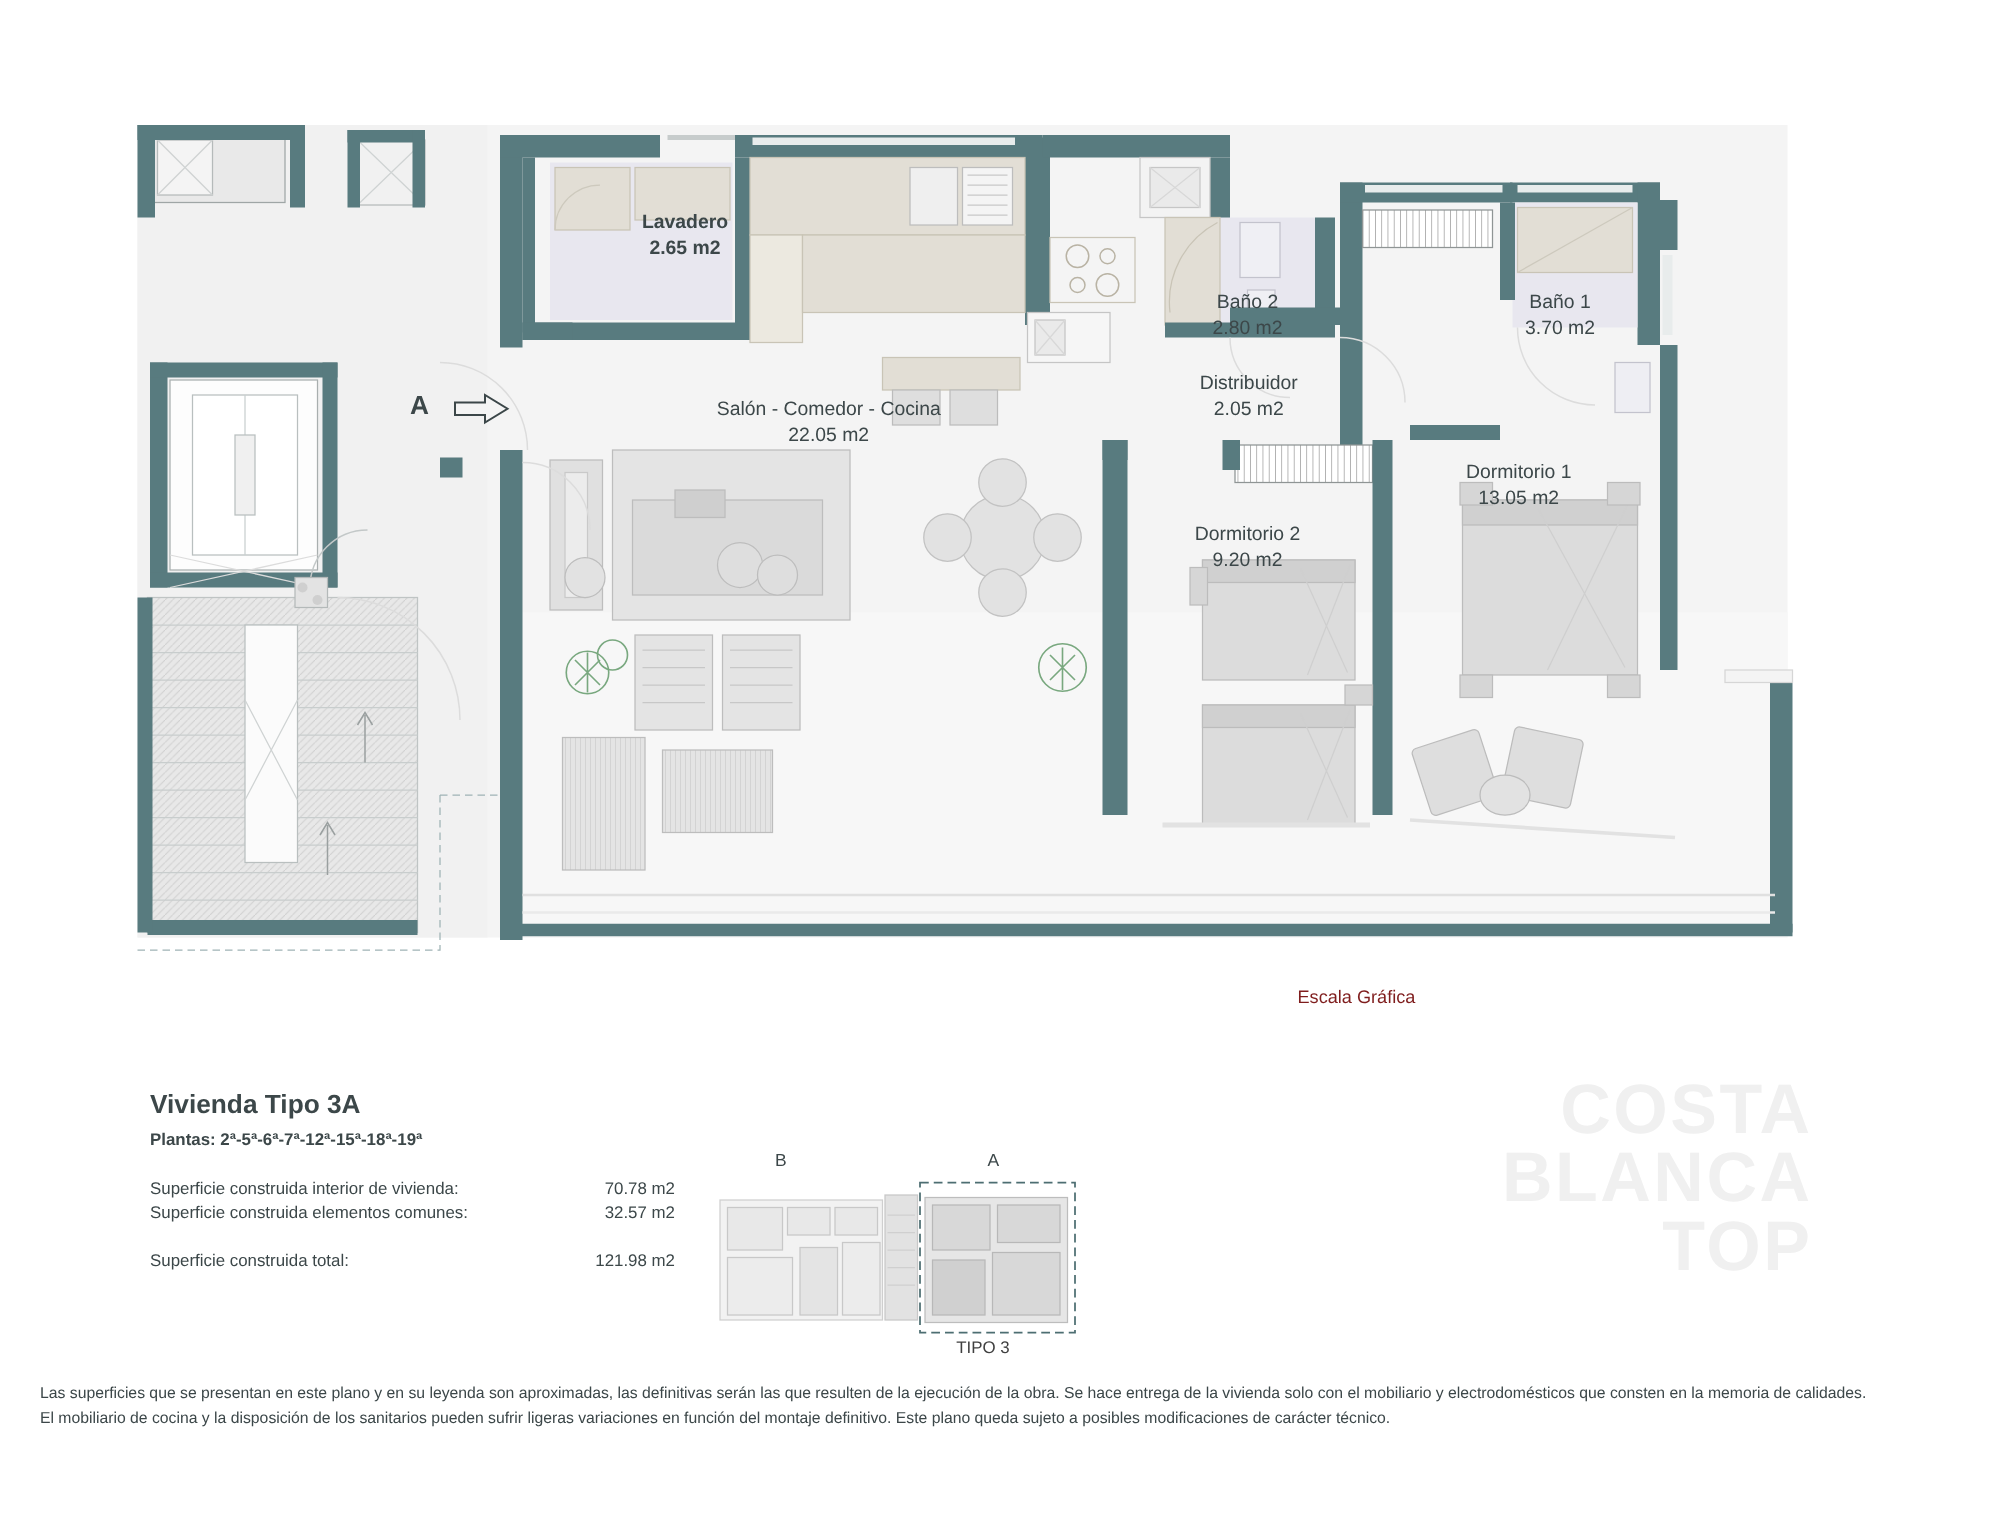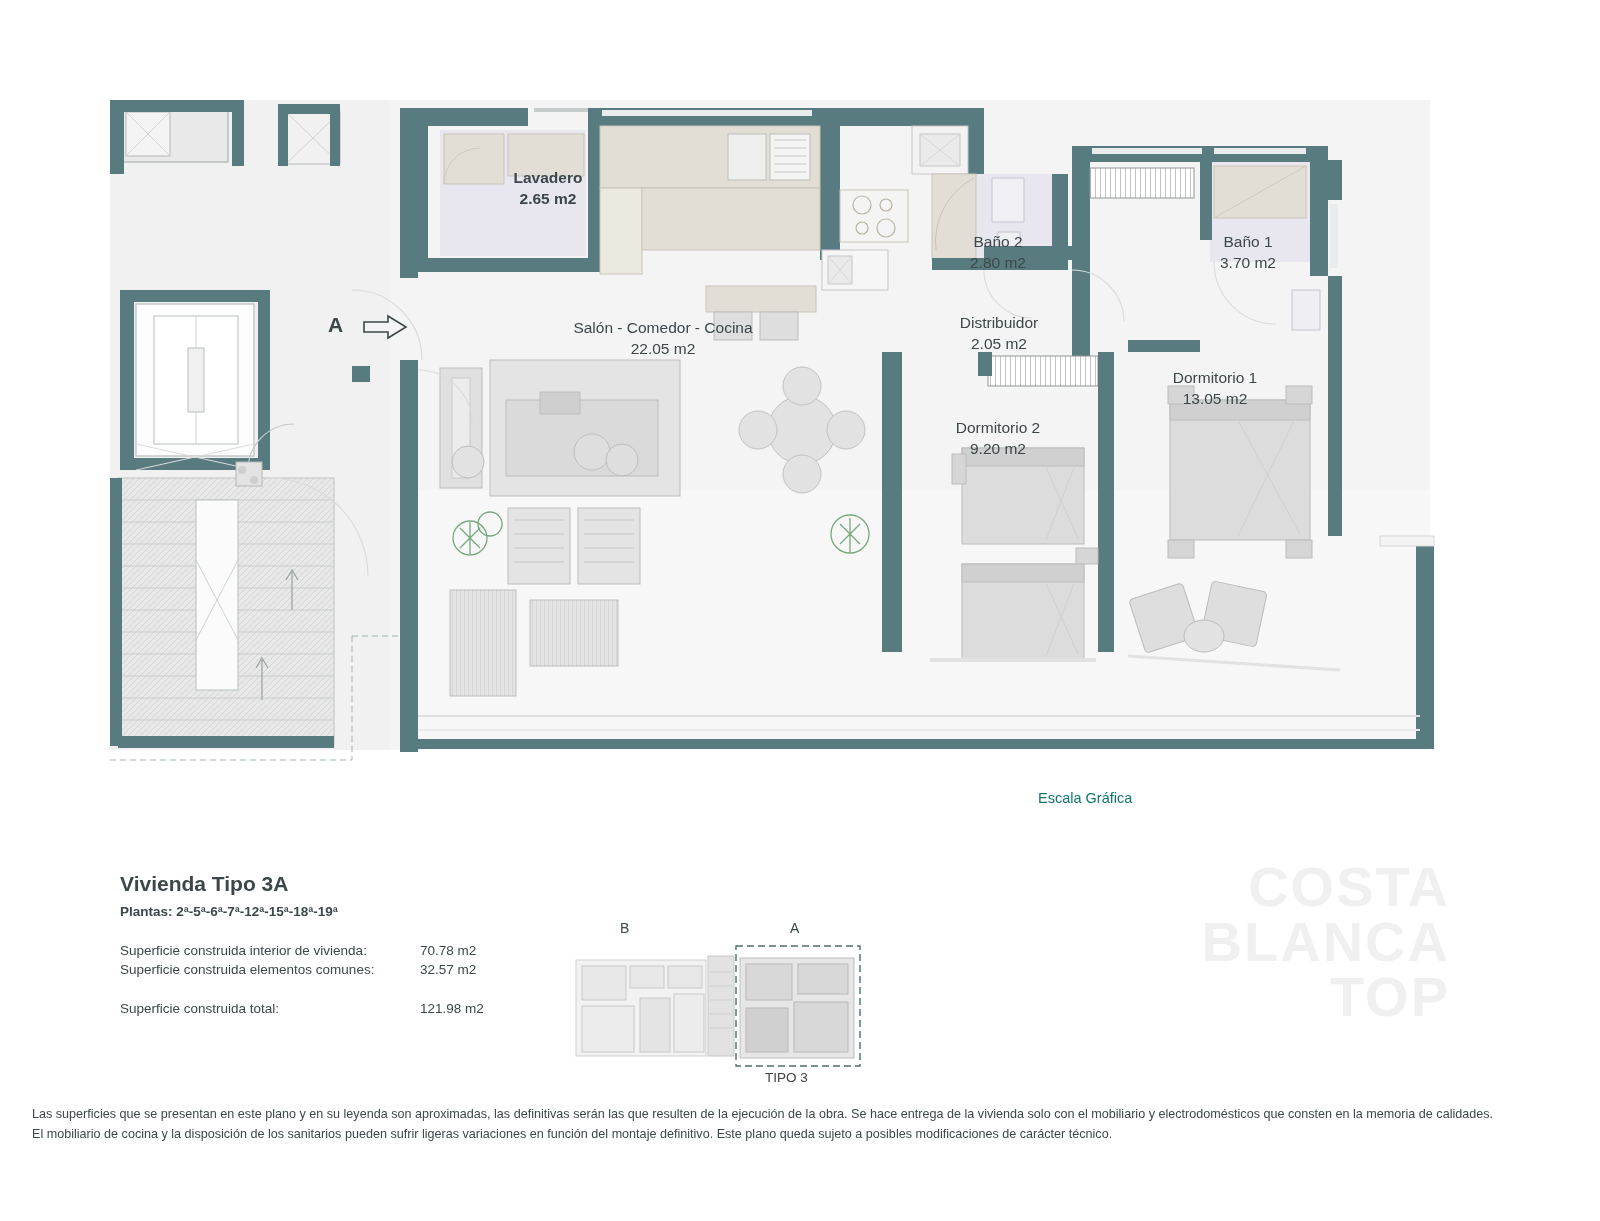--- a/index.html
+++ b/index.html
@@ -53,39 +53,39 @@
   .sec-a {
     position: absolute;
     left: 328px; top: 313px;
     font-size: 21px; font-weight: bold; color: #3c4749;
     z-index: 30;
   }
   .sec-arrow { position: absolute; left: 362px; top: 314px; z-index: 30; }
 
   
   .scale-wrap { position: absolute; left: 1038px; top: 790px; z-index: 30; }
-  .scale-title { font-size: 14.5px; color: #0f766e; margin-bottom: 12px; }
+  .scale-title { font-size: 14.5px; color: #7f1d1d; margin-bottom: 12px; }
   .scale-ticks { position: relative; width: 400px; height: 34px; }
   .scale-ticks .lbl {
     position: absolute; top: 0; font-size: 13.5px; color: #3c4749;
   }
 
   
   .legend { position: absolute; left: 120px; top: 872px; z-index: 30; }
   .legend h1 {
     margin: 0 0 8px 0;
     font-size: 21px;
     font-weight: bold;
     color: #3c4749;
   }
   .legend .plantas { font-size: 13.5px; font-weight: bold; color: #3c4749; margin-bottom: 22px; }
   .legend table { border-collapse: collapse; font-size: 13.5px; color: #3c4749; }
   .legend td { padding: 2px 0; vertical-align: top; }
   .legend td.k { width: 300px; padding-right: 10px; }
-  .legend td.v { width: 120px; }
+  .legend td.v { width: 120px; text-align: right; }
   .legend tr.spacer td { height: 20px; }
 
   
   .keyplan { position: absolute; left: 570px; top: 920px; width: 300px; height: 170px; z-index: 30; }
   .keyplan .kp-b { position: absolute; left: 50px; top: 0; font-size: 14px; color: #3c4749; }
   .keyplan .kp-a { position: absolute; left: 220px; top: 0; font-size: 14px; color: #3c4749; }
   .keyplan .kp-tipo {
     position: absolute; left: 195px; top: 150px; font-size: 13.5px; color: #404040;
   }
 
@@ -368,21 +368,21 @@
 <div class="rlabel" style="left:938px; top:232px; width:120px;">
   <span class="n">Baño 2</span>
   <span class="a">2.80 m2</span>
 </div>
 
 <div class="rlabel" style="left:1188px; top:232px; width:120px;">
   <span class="n">Baño 1</span>
   <span class="a">3.70 m2</span>
 </div>
 
-<div class="rlabel" style="left:904px; top:313px; width:190px;">
+<div class="rlabel" style="left:904px; top:297px; width:190px;">
   <span class="n">Distribuidor</span>
   <span class="a">2.05 m2</span>
 </div>
 
 <div class="rlabel" style="left:498px; top:318px; width:330px;">
   <span class="n">Salón - Comedor - Cocina</span>
   <span class="a">22.05 m2</span>
 </div>
 
 <div class="rlabel" style="left:1098px; top:368px; width:190px;padding-left:44px;">

